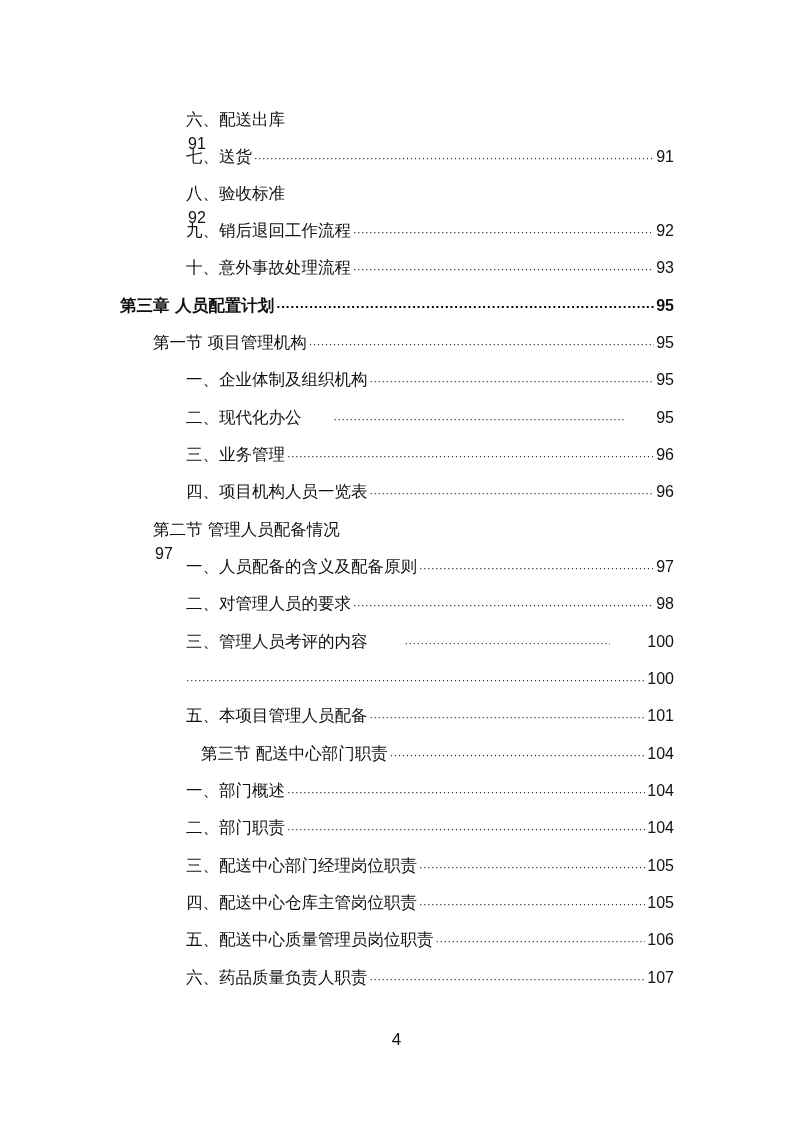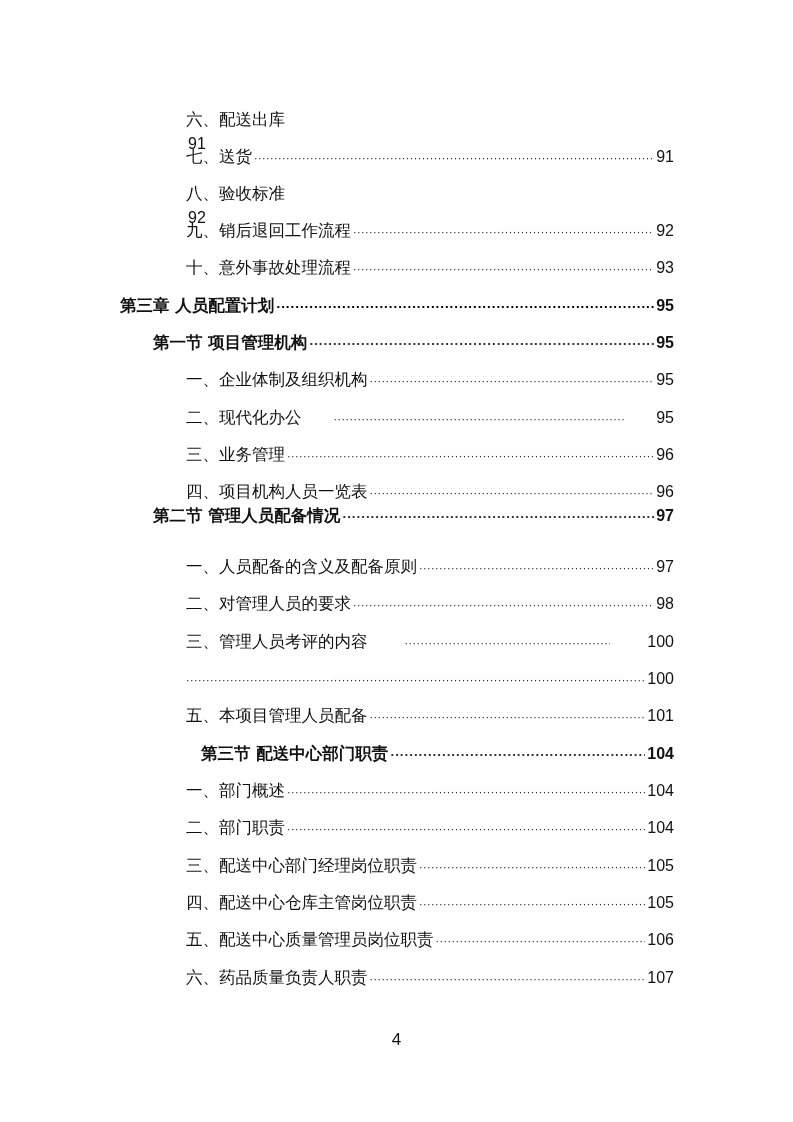--- a/index.html
+++ b/index.html
@@ -8,21 +8,21 @@
   .toc { position: absolute; left: 0; top: 0; width: 793px; }
   .entry { position: absolute; display: flex; align-items: baseline; right: 119px;
            height: 24px; line-height: 24px; font-size: 16.5px; white-space: nowrap; }
   .entry .title { flex: 0 0 auto; padding-right: 2px; }
   .entry .leader { flex: 1 1 auto; overflow: hidden; color: #333; letter-spacing: 0.5px;
                    font-family: "DejaVu Sans", sans-serif; font-size: 11px; }
   .entry .leader::before { content: "································································································································"; }
   .entry .page { flex: 0 0 auto; padding-left: 2px;
                  font-family: "Liberation Sans", sans-serif; font-size: 16px; }
   .lvl-item { left: 186px; }
-  .lvl-section { left: 153px; font-weight: bold; }
+  .lvl-section { left: 153px; }
   .lvl-chapter { left: 120px; font-weight: bold; font-family: "DejaVu Sans", sans-serif; font-size: 16.5px; }
   .lvl-chapter .page { font-weight: bold; }
   .lvl-chapter .leader { font-weight: bold; color: #000; }
   .footer { position: absolute; left: 0; width: 793px; top: 1030px; text-align: center;
             font-family: "Liberation Sans", sans-serif; font-size: 17px; }
 </style>
 </head>
 <body>
 
 <div class="toc" id="toc">
@@ -74,21 +74,21 @@
     <div class="entry lvl-item" style="top: 443px;">
       <span class="title">三、业务管理</span>
       <span class="leader"></span>
       <span class="page">96</span>
     </div>
     <div class="entry lvl-item" style="top: 480px;">
       <span class="title">四、项目机构人员一览表</span>
       <span class="leader"></span>
       <span class="page">96</span>
     </div>
-    <div class="entry lvl-section" style="top: 504px;">
+    <div class="entry lvl-section" style="top: 518px; flex-direction: column;">
       <span class="title">第二节  管理人员配备情况</span>
       <span class="leader"></span>
       <span class="page">97</span>
     </div>
     <div class="entry lvl-item" style="top: 555px;">
       <span class="title">一、人员配备的含义及配备原则</span>
       <span class="leader"></span>
       <span class="page">97</span>
     </div>
     <div class="entry lvl-item" style="top: 592px;">

